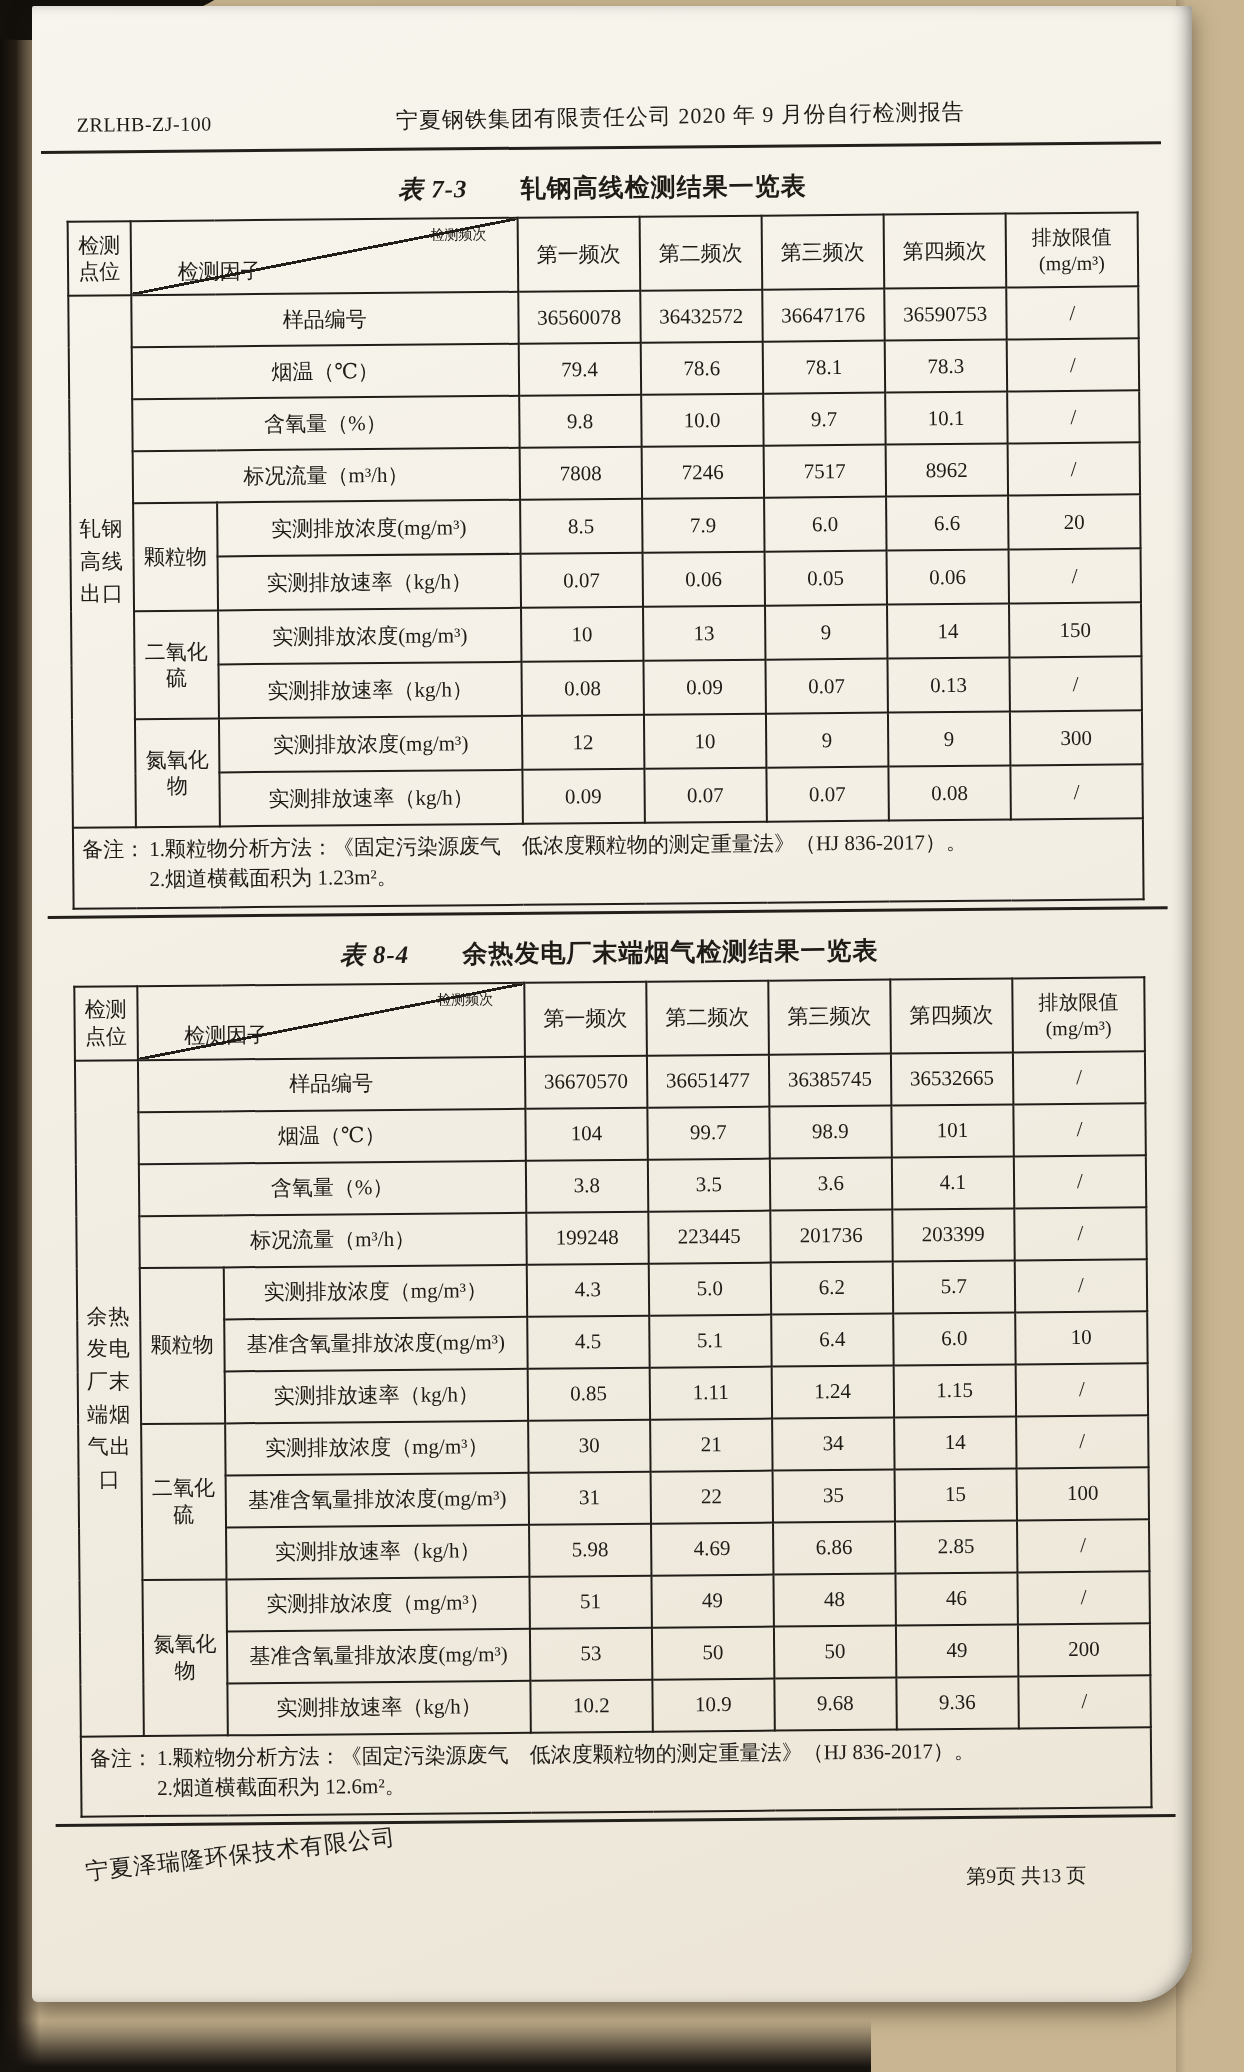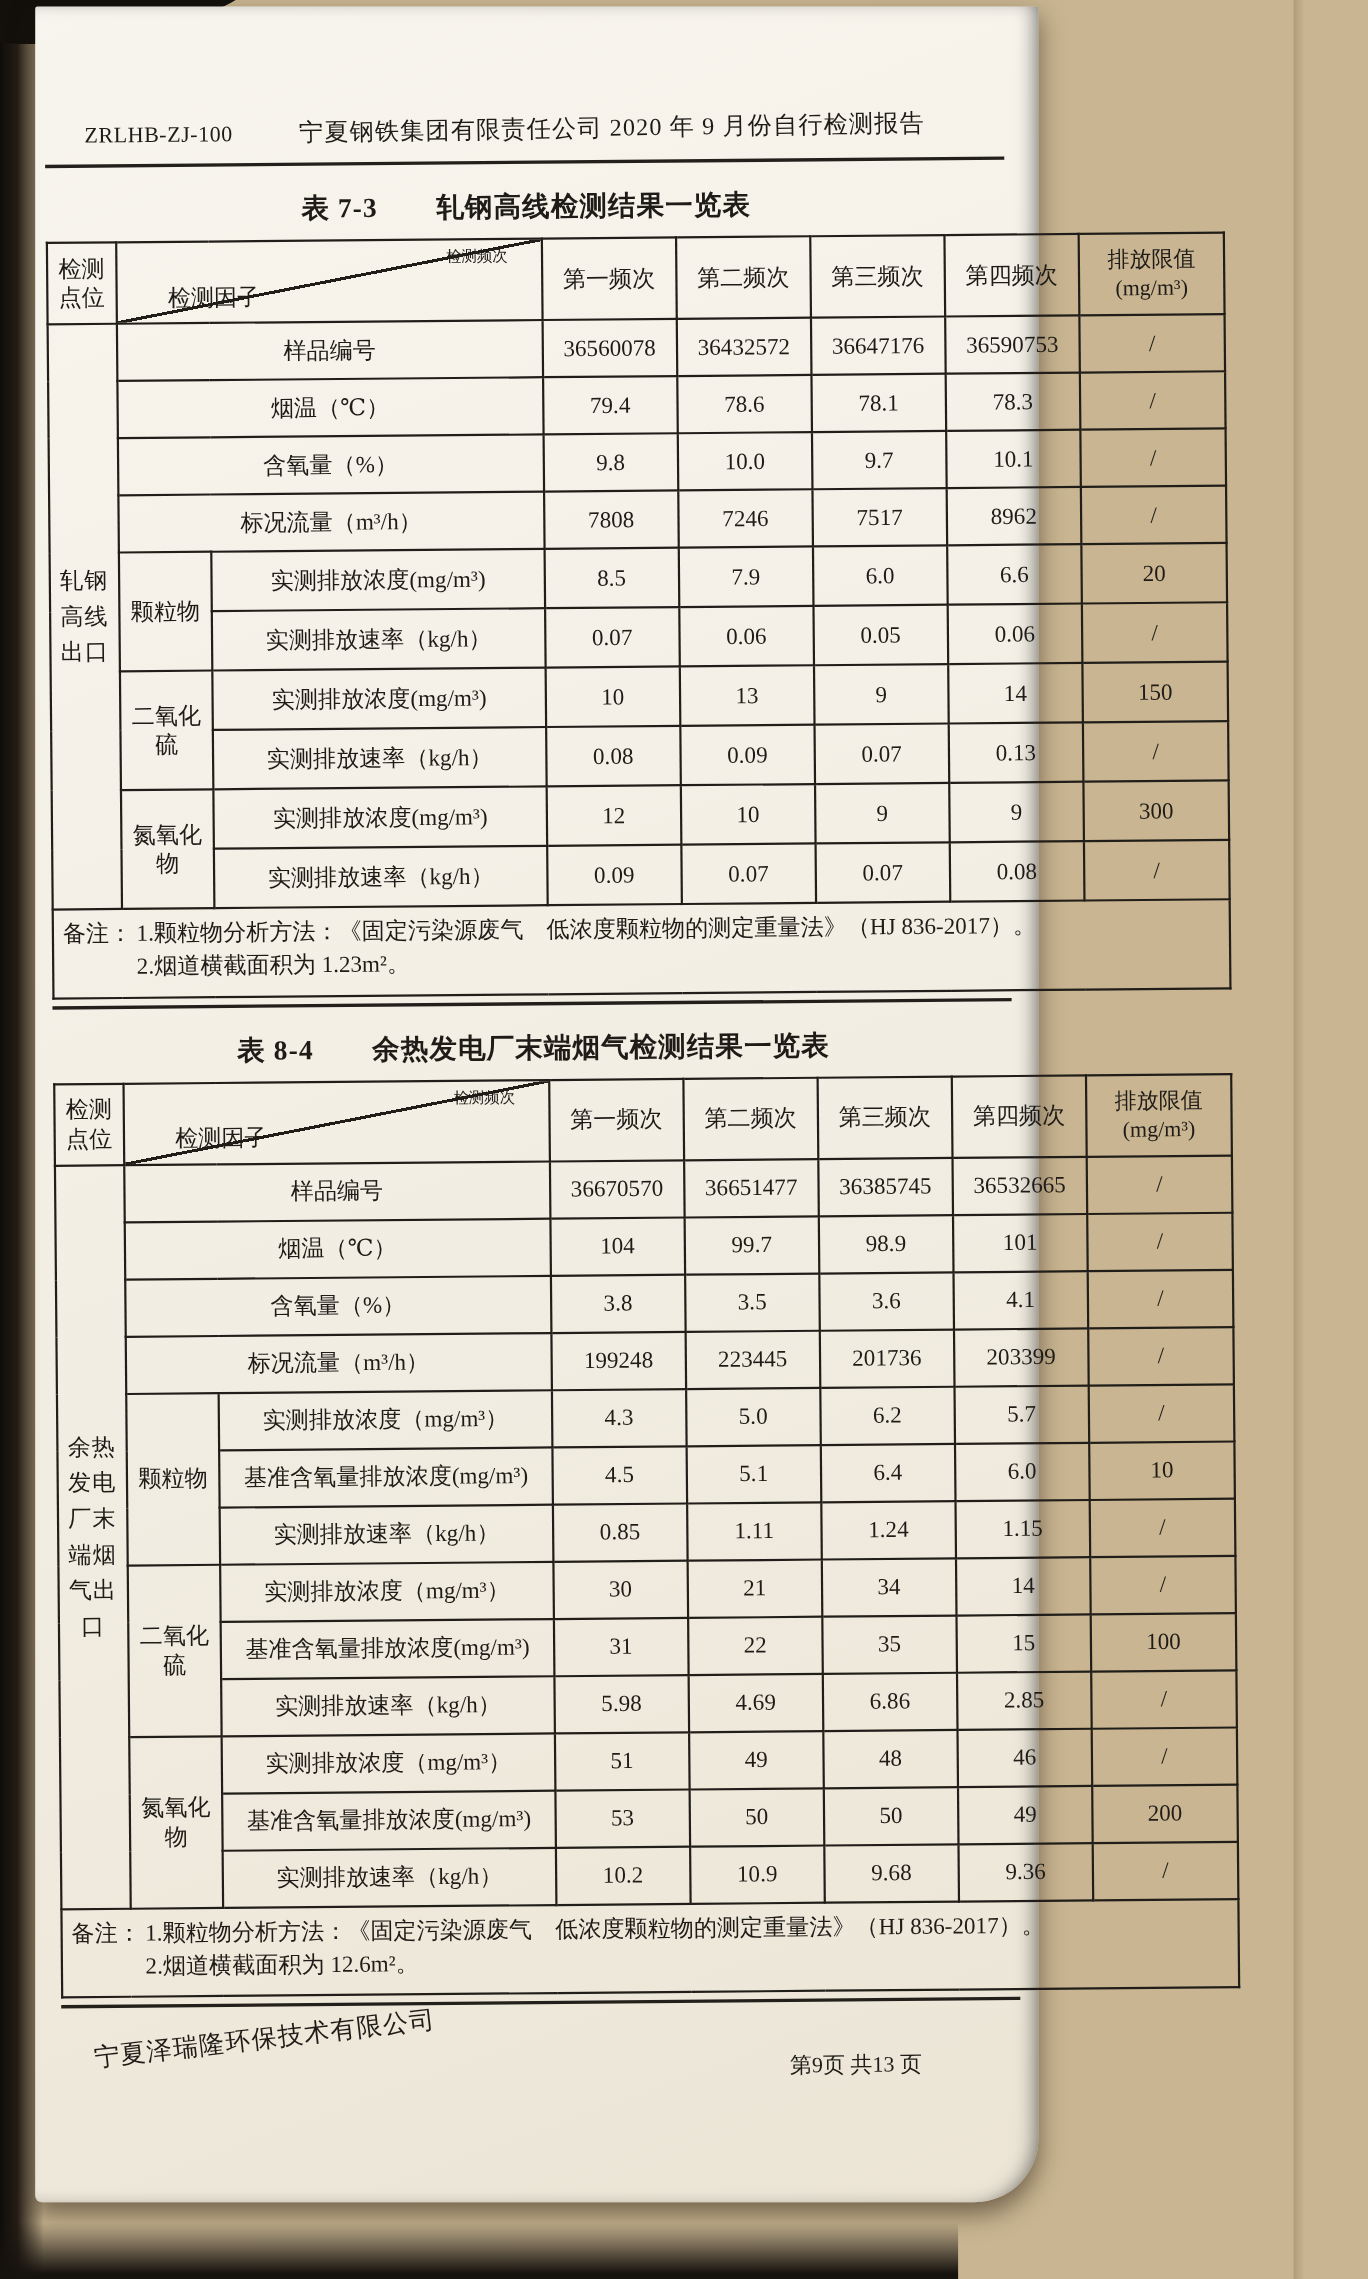--- a/index.html
+++ b/index.html
@@ -12,33 +12,33 @@
   
   .edge-left{position:absolute;left:0;top:0;width:40px;height:100%;z-index:1;
     background:linear-gradient(to right,#0f0c09 0%,#271f17 40%,rgba(39,31,23,0) 100%);}
   .edge-topleft{position:absolute;left:-30px;top:-26px;width:260px;height:60px;z-index:2;
     background:#13100c;transform:rotate(-7deg);border-radius:0 0 60% 40%;}
   .edge-bottom{position:absolute;left:0;bottom:0;width:70%;height:52px;z-index:1;
     background:linear-gradient(to top,#16120e 10%,rgba(22,18,14,0) 100%);}
   .crease-right{position:absolute;right:58px;top:0;width:10px;height:100%;z-index:3;
     background:linear-gradient(to right,rgba(60,45,25,.18),rgba(60,45,25,0));}
   
-  .paper{position:absolute;left:32px;top:6px;width:912px;height:1996px;z-index:4;
+  .paper{position:absolute;left:32px;top:6px;width:1160px;height:1996px;z-index:4;
     background:linear-gradient(160deg,#f8f5ee 0%,#f3efe5 45%,#ece5d6 100%);
     box-shadow:0 10px 22px rgba(30,20,10,.5), -10px 0 18px -8px rgba(0,0,0,.55) inset;
     border-radius:2px 2px 58px 6px;}
   .content{padding:96px 22px 0 16px;transform:rotate(-0.5deg);}
   
   .hdr{display:flex;align-items:flex-end;padding:0 14px 0 36px;}
   .doc-code{font-size:20px;letter-spacing:.5px;}
   .hdr-title{flex:1;text-align:center;font-size:22px;letter-spacing:1px;transform:rotate(-.4deg);}
   .hdr-rule{border-top:3px solid #23201b;margin:14px 2px 0 0;}
   
   .tbl-title{text-align:center;font-size:25px;font-weight:bold;margin:22px 0 12px;letter-spacing:1px;}
-  .tbl-title .tno{margin-right:46px;}
+  .tbl-title .tno{margin-right:46px;font-style:italic;}
   table{border-collapse:collapse;table-layout:fixed;width:1072px;margin:0 auto;
     font-size:21px;}
   col.c-point{width:62px}col.c-group{width:84px}col.c-factor{width:300px}
   col.c-f{width:121px}col.c-limit{width:131px}
   th,td{border:2px solid #211e19;text-align:center;vertical-align:middle;
     padding:2px 3px;font-weight:normal;line-height:1.25;}
   .h76{height:74px}.h54{height:52px}.h56{height:54px}
   .diag{position:relative;padding:0;}
   .diag-line{position:absolute;inset:0;
     background:linear-gradient(to bottom right,transparent calc(50% - 1.4px),#211e19 calc(50% - 1.4px),#211e19 calc(50% + 1.4px),transparent calc(50% + 1.4px));}

